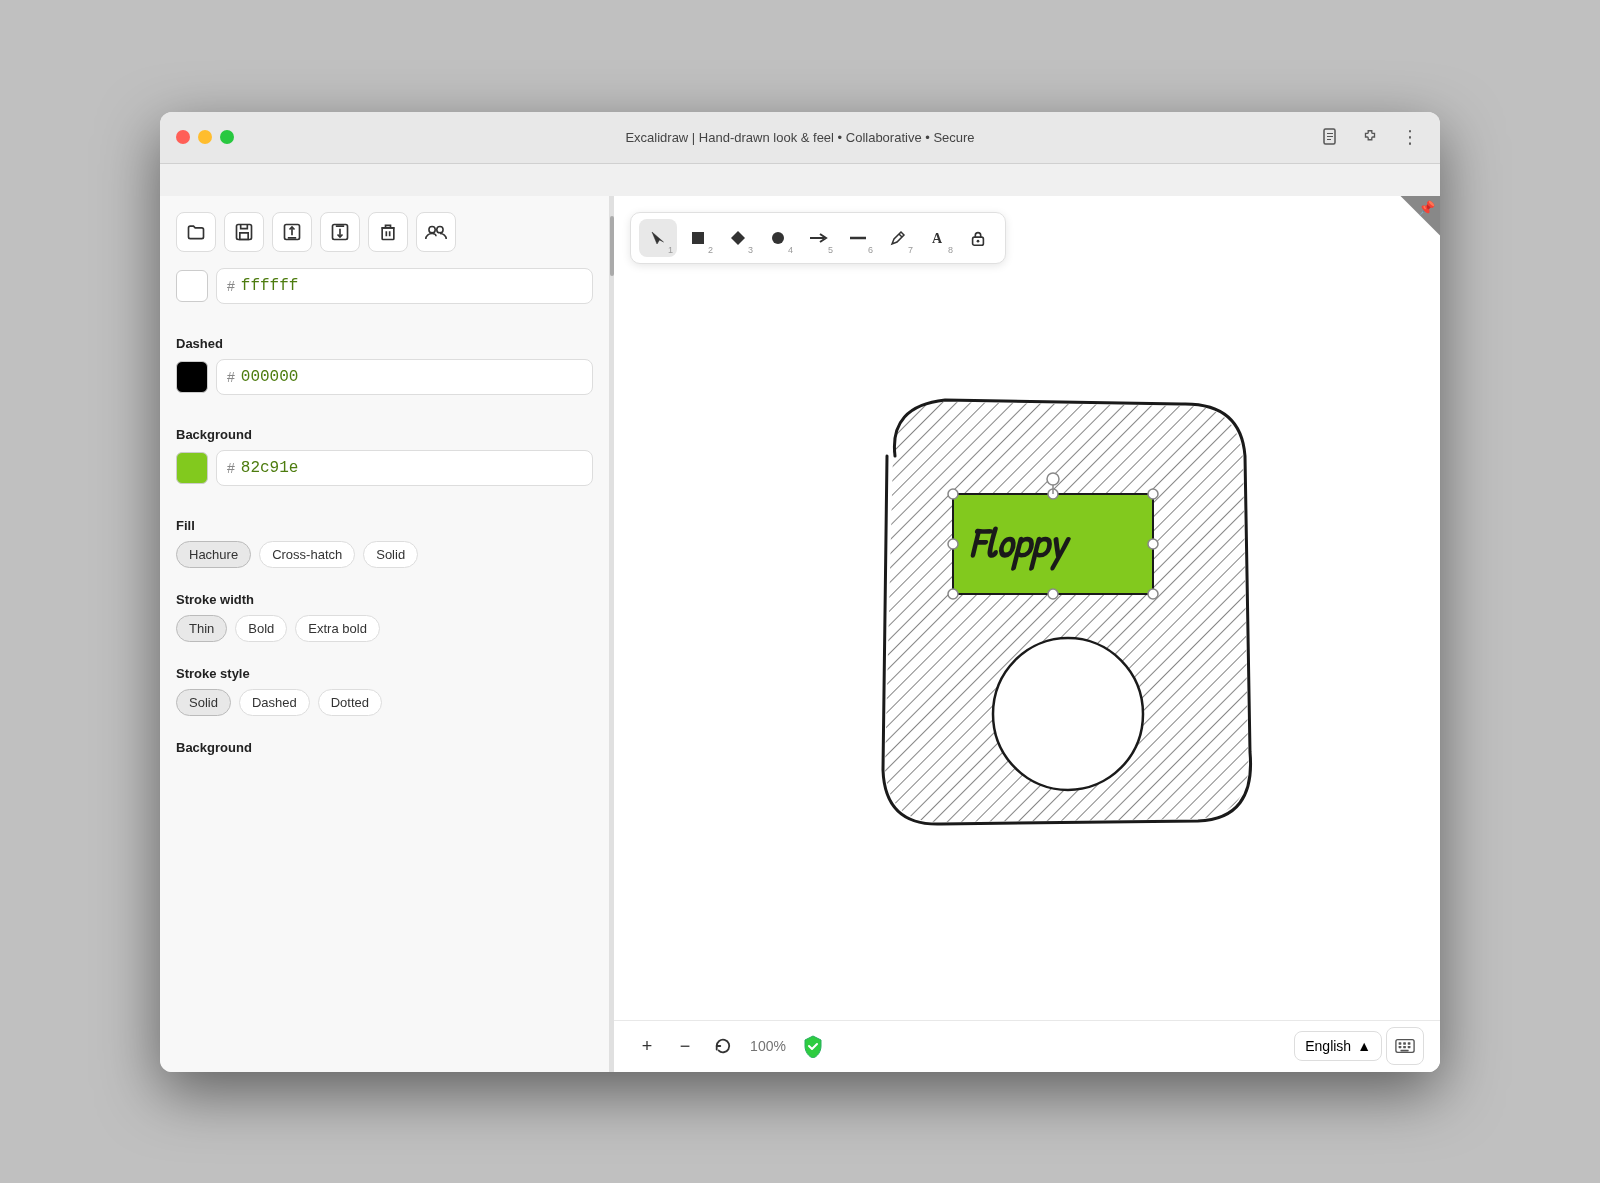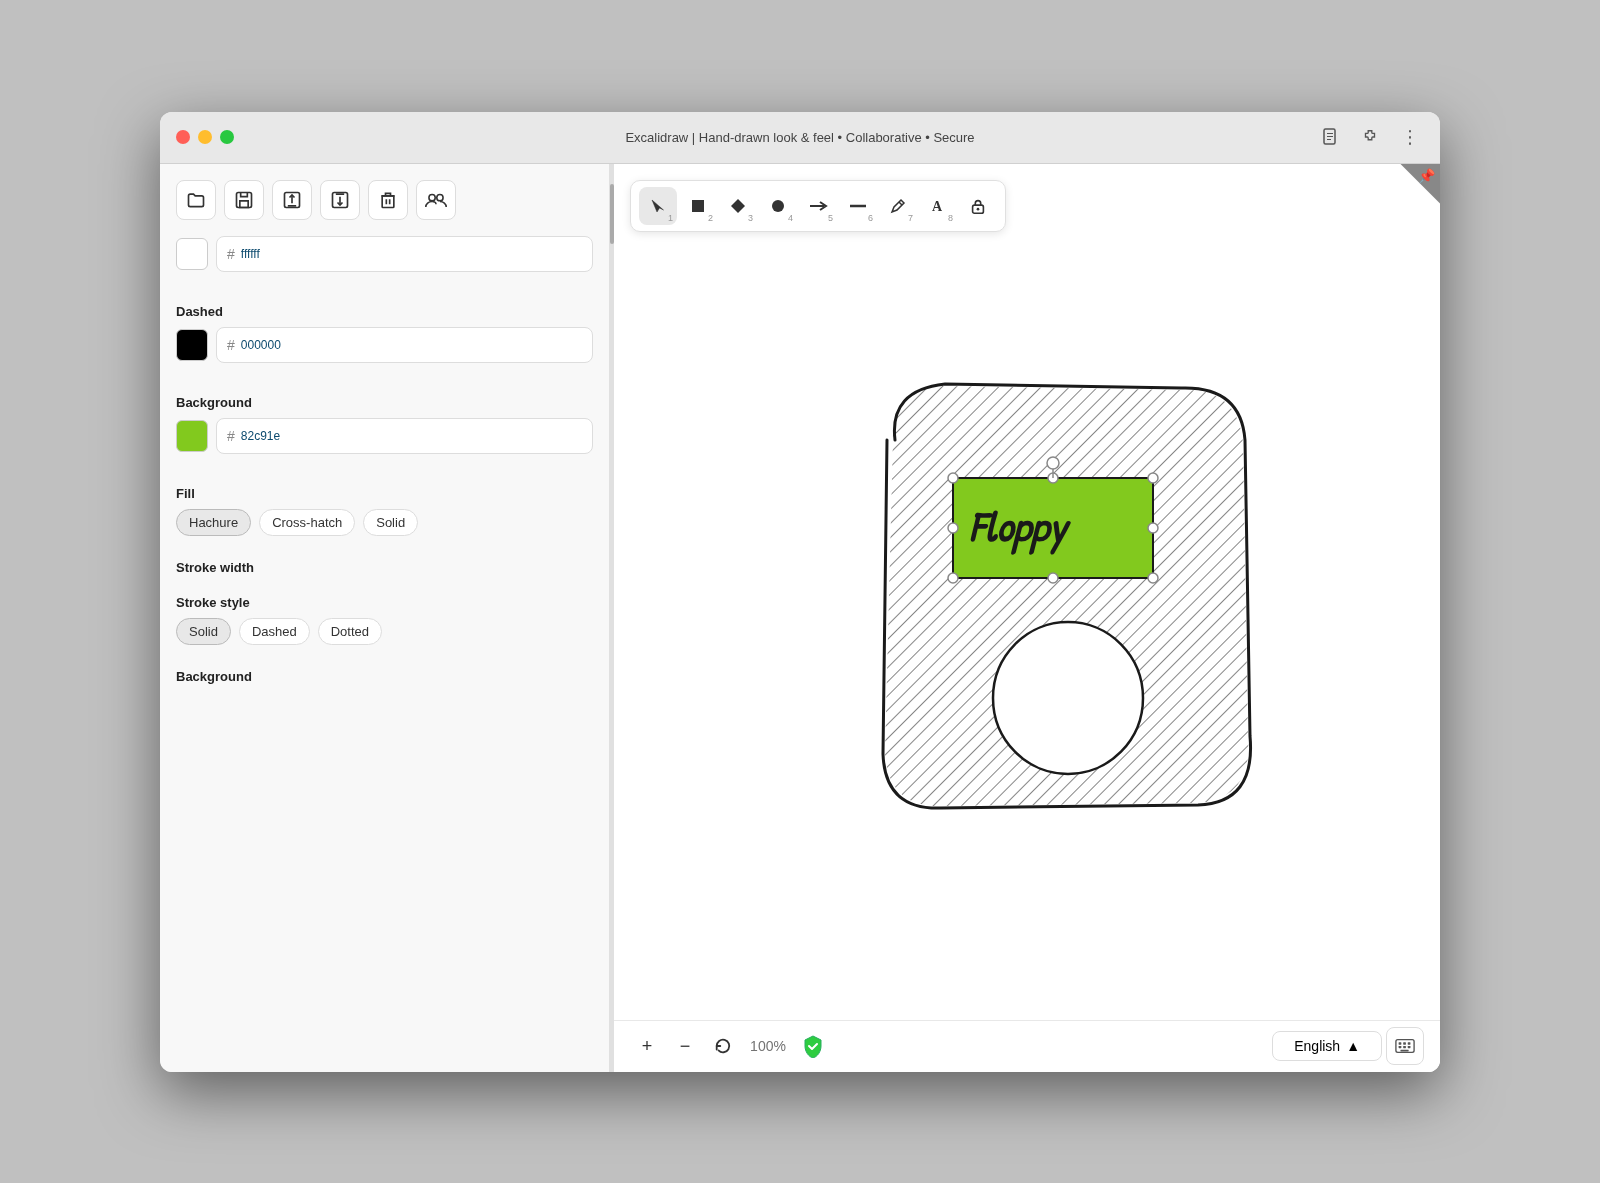--- a/index.html
+++ b/index.html
@@ -13,20 +13,21 @@
     }
     .window {
       width: 1280px;
       height: 960px;
       background: #f0f0f0;
       border-radius: 12px;
       box-shadow: 0 20px 60px rgba(0,0,0,0.5);
       overflow: hidden;
       display: flex;
       flex-direction: column;
+      gap: 32px;
     }
     .titlebar {
       background: #e8e8e8;
       height: 52px;
       display: flex;
       align-items: center;
       padding: 0 16px;
       border-bottom: 1px solid #d0d0d0;
       flex-shrink: 0;
       position: relative;
@@ -128,26 +129,27 @@
       padding: 0 10px;
       height: 36px;
       gap: 6px;
       flex: 1;
     }
     .hash-symbol {
       color: #888;
       font-size: 14px;
     }
     .color-text {
-      font-size: 12px;
-      color: #0c4a6e;
+      font-size: 16px;
+      color: #4d7c0f;
       border: none;
       outline: none;
       background: transparent;
       width: 100%;
+      font-family: Liberation Mono, monospace;
     }
     .section-label {
       font-size: 13px;
       font-weight: 600;
       color: #222;
       margin-bottom: 8px;
       margin-top: 12px;
     }
     .options-row {
       display: flex;
@@ -324,21 +326,21 @@
     .lang-select {
       margin-left: auto;
       display: flex;
       align-items: center;
       gap: 4px;
     }
     .lang-dropdown {
       background: white;
       border: 1px solid #ddd;
       border-radius: 8px;
-      padding: 6px 21px;
+      padding: 6px 10px;
       font-size: 14px;
       cursor: pointer;
       display: flex;
       align-items: center;
       gap: 6px;
       justify-content: flex-end;
     }
     .keyboard-btn {
       width: 38px;
       height: 38px;
@@ -473,20 +475,25 @@
       </div>
 
       <div class="section-label">Fill</div>
       <div class="options-row">
         <button class="option-btn active">Hachure</button>
         <button class="option-btn">Cross-hatch</button>
         <button class="option-btn">Solid</button>
       </div>
 
       <div class="section-label">Stroke width</div>
+      <div class="options-row">
+        <button class="option-btn active">Thin</button>
+        <button class="option-btn">Bold</button>
+        <button class="option-btn">Extra bold</button>
+      </div>
 
       <div class="section-label">Stroke style</div>
       <div class="options-row">
         <button class="option-btn active">Solid</button>
         <button class="option-btn">Dashed</button>
         <button class="option-btn">Dotted</button>
       </div>
 
       <div class="section-label">Background</div>
 

